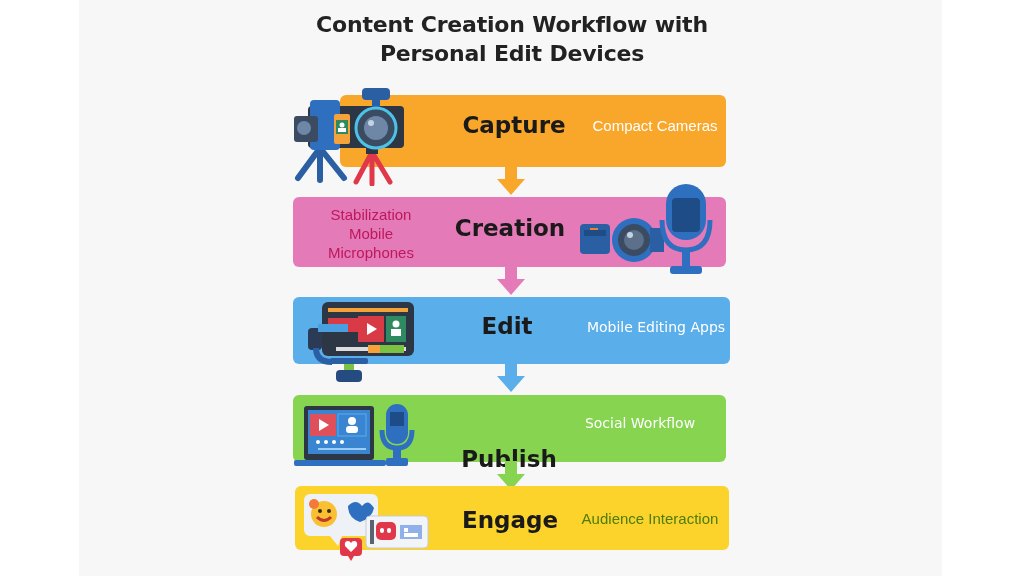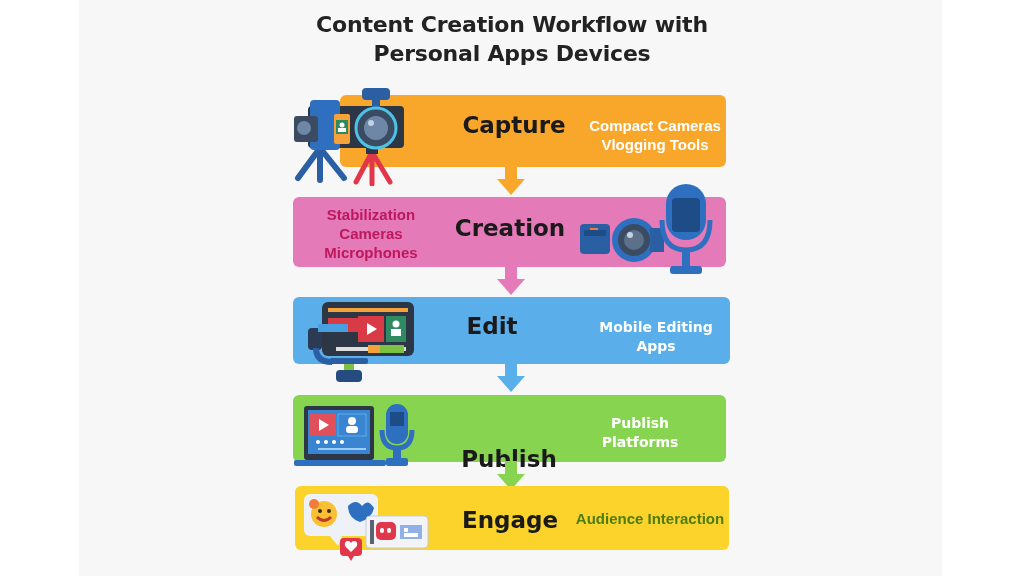--- a/index.html
+++ b/index.html
@@ -2,34 +2,34 @@
 <html><head>
 <meta charset="utf-8">
 <style>
   * { box-sizing: border-box; margin: 0; padding: 0; }
   html, body { width: 1024px; height: 576px; background: #ffffff; overflow: hidden; }
   body { position: relative; font-family: "DejaVu Sans", sans-serif; }
   .card { position: absolute; left: 79px; top: 0; width: 863px; height: 576px; background: #f8f7f7; }
   .title { position: absolute; left: 0; top: 10px; width: 1024px; text-align: center; color: #222; font-weight: bold; font-size: 22px; line-height: 29px; letter-spacing: -0.2px; }
   .band { position: absolute; border-radius: 6px; }
   .stage { position: absolute; font-weight: bold; color: #1a1a1a; font-size: 23px; text-align: center; width: 200px; line-height: 30px; }
-  .desc { position: absolute; font-family: "Liberation Sans", sans-serif; font-size: 15px; line-height: 19px; text-align: center; font-weight: bold; }
+  .desc { position: absolute; font-family: "Liberation Sans", sans-serif; font-size: 15px; line-height: 19px; text-align: center; }
   .arrow { position: absolute; width: 28px; height: 30px; }
   .arrow .stem { position: absolute; left: 8px; top: 0; width: 12px; height: 14px; }
   .arrow .head { position: absolute; left: 0; top: 13px; width: 0; height: 0; border-left: 14px solid transparent; border-right: 14px solid transparent; }
   .icon { position: absolute; }
 </style>
 </head>
 <body>
 
 <div class="card"></div>
 
 <div class="title">
   <div>Content Creation Workflow with</div>
-  <div>Personal Apps Devices</div>
+  <div>Personal Edit Devices</div>
 </div>
 
 <div class="band" style="left:340px;top:95px;width:386px;height:72px;background:#f9a72b;"></div>
 <div class="icon" style="left:290px;top:86px;width:120px;height:100px;">
   <svg width="120" height="100" viewBox="0 0 120 100">
 
     <path d="M30 62 L8 92 M30 62 L30 94 M30 62 L54 92" stroke="#2a5fa3" stroke-width="6" stroke-linecap="round"></path>
     <rect x="24" y="54" width="14" height="10" fill="#2a5fa3"></rect>
 
     <path d="M82 66 L66 96 M82 66 L82 98 M82 66 L100 96" stroke="#e0384a" stroke-width="5" stroke-linecap="round"></path>
@@ -47,31 +47,30 @@
     <rect x="72" y="2" width="28" height="12" rx="4" fill="#2a5fa3"></rect>
     <rect x="82" y="14" width="8" height="8" fill="#2a5fa3"></rect>
     <circle cx="86" cy="42" r="20" fill="#3b4b62" stroke="#4ec2e6" stroke-width="3"></circle>
     <circle cx="86" cy="42" r="12" fill="#6e87a6"></circle>
     <circle cx="81" cy="37" r="3" fill="#c4d3e4"></circle>
   </svg>
 </div>
 <div class="stage" style="left:414px;top:110px;">Capture</div>
 <div class="desc" style="left:584px;top:116px;width:142px;color:#fff;">
   <div>Compact Cameras</div>
-  <div>Vlogging Tools</div>
 </div>
 <div class="arrow" style="left:497px;top:166px;">
   <div class="stem" style="background:#f9a72b;"></div>
     <div class="head" style="border-top:16px solid #f9a72b;"></div>
 </div>
 
 <div class="band" style="left:293px;top:197px;width:433px;height:70px;background:#e57ab8;"></div>
 <div class="desc" style="left:316px;top:205px;width:110px;color:#be185d;">
   <div>Stabilization</div>
-  <div>Cameras</div>
+  <div>Mobile</div>
   <div>Microphones</div>
 </div>
 <div class="stage" style="left:410px;top:213px;">Creation</div>
 <div class="icon" style="left:578px;top:180px;width:140px;height:100px;">
   <svg width="140" height="100" viewBox="0 0 140 100">
     <rect x="2" y="44" width="30" height="30" rx="4" fill="#2a5fa3"></rect>
     <rect x="6" y="50" width="22" height="6" fill="#1d4c86"></rect>
     <rect x="12" y="48" width="8" height="2" fill="#f47a3a"></rect>
     <circle cx="56" cy="60" r="22" fill="#2f6fc0"></circle>
     <circle cx="56" cy="60" r="16" fill="#3b4b62"></circle>
@@ -105,21 +104,21 @@
     <rect x="50" y="16" width="26" height="26" fill="#d83b45"></rect>
     <path d="M59 23 L59 35 L69 29 Z" fill="#fff"></path>
     <rect x="78" y="16" width="20" height="26" fill="#2f8a62"></rect>
     <circle cx="88" cy="24" r="3.5" fill="#fff"></circle>
       <rect x="83" y="29" width="10" height="7" fill="#fff"></rect>
     <rect x="28" y="47" width="70" height="4" fill="#ddd"></rect>
     <rect x="66" y="45" width="30" height="8" fill="#7cc242"></rect>
     <rect x="60" y="45" width="12" height="8" fill="#f5a23a"></rect>
   </svg>
 </div>
-<div class="stage" style="left:392px;top:311px;">Edit</div>
+<div class="stage" style="left:407px;top:311px;">Edit</div>
 <div class="desc" style="left:582px;top:318px;width:148px;color:#fff;font-family:'DejaVu Sans',sans-serif;font-size:14px;">
   <div>Mobile Editing Apps</div>
 </div>
 <div class="arrow" style="left:497px;top:363px;">
   <div class="stem" style="background:#5aaeea;"></div>
     <div class="head" style="border-top:16px solid #5aaeea;"></div>
 </div>
 
 <div class="band" style="left:293px;top:395px;width:433px;height:67px;background:#87d451;"></div>
 <div class="icon" style="left:290px;top:400px;width:130px;height:70px;">
@@ -139,21 +138,21 @@
     <rect x="4" y="60" width="92" height="6" rx="2" fill="#2f6fc0"></rect>
     <rect x="96" y="4" width="22" height="40" rx="11" fill="#2f6fc0"></rect>
     <rect x="100" y="12" width="14" height="14" fill="#1d4c86"></rect>
     <path d="M92 30 Q92 48 107 48 Q122 48 122 30" stroke="#2f6fc0" stroke-width="5" fill="none"></path>
     <rect x="103" y="48" width="8" height="10" fill="#2f6fc0"></rect>
     <rect x="96" y="58" width="22" height="8" rx="2" fill="#2f6fc0"></rect>
   </svg>
 </div>
 <div class="stage" style="left:409px;top:408px;margin-top:36px;">Publish</div>
 <div class="desc" style="left:572px;top:414px;width:136px;color:#fff;font-family:'DejaVu Sans',sans-serif;font-size:14px;">
-  <div>Publish Platforms</div>
+  <div>Social Workflow</div>
 </div>
 <div class="arrow" style="left:497px;top:461px;">
   <div class="stem" style="background:#87d451;"></div>
     <div class="head" style="border-top:16px solid #87d451;"></div>
 </div>
 
 <div class="band" style="left:295px;top:486px;width:434px;height:64px;background:#fbd32b;"></div>
 <div class="icon" style="left:300px;top:492px;width:134px;height:70px;">
   <svg width="134" height="70" viewBox="0 0 134 70">
     <rect x="4" y="2" width="74" height="42" rx="6" fill="#eef1f5"></rect>

